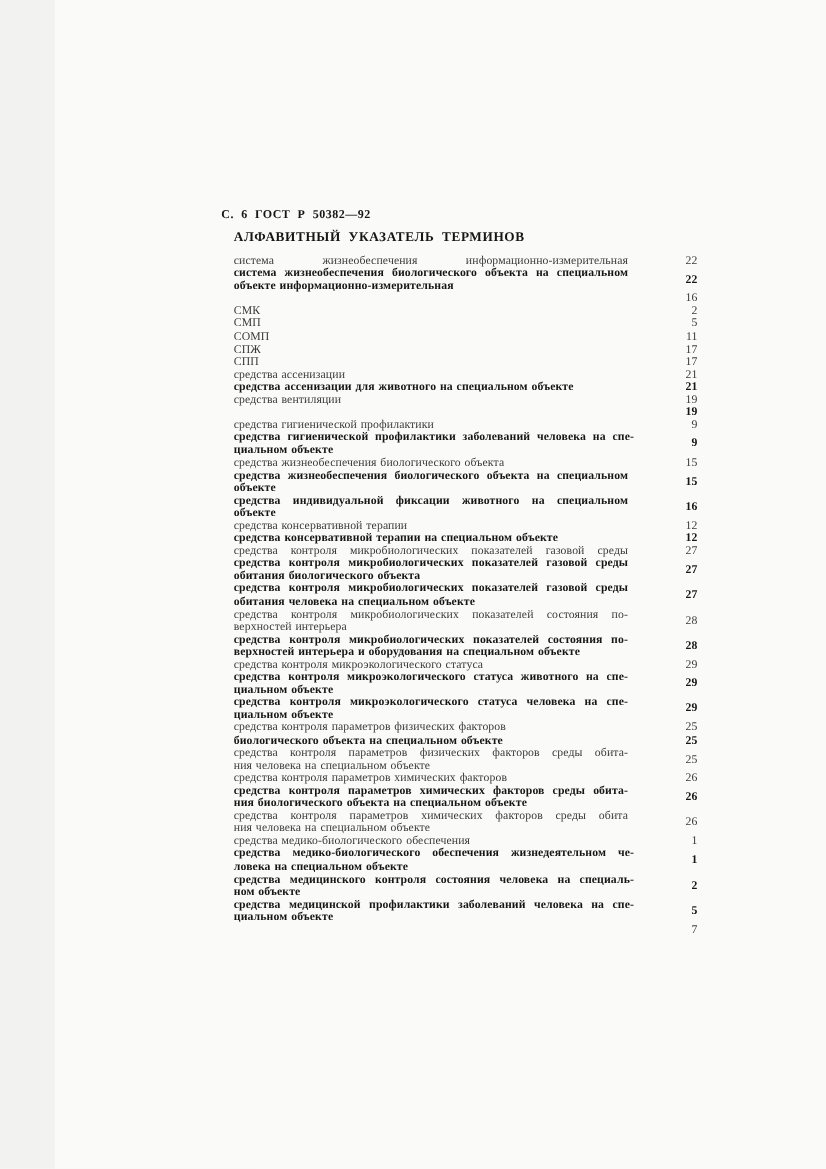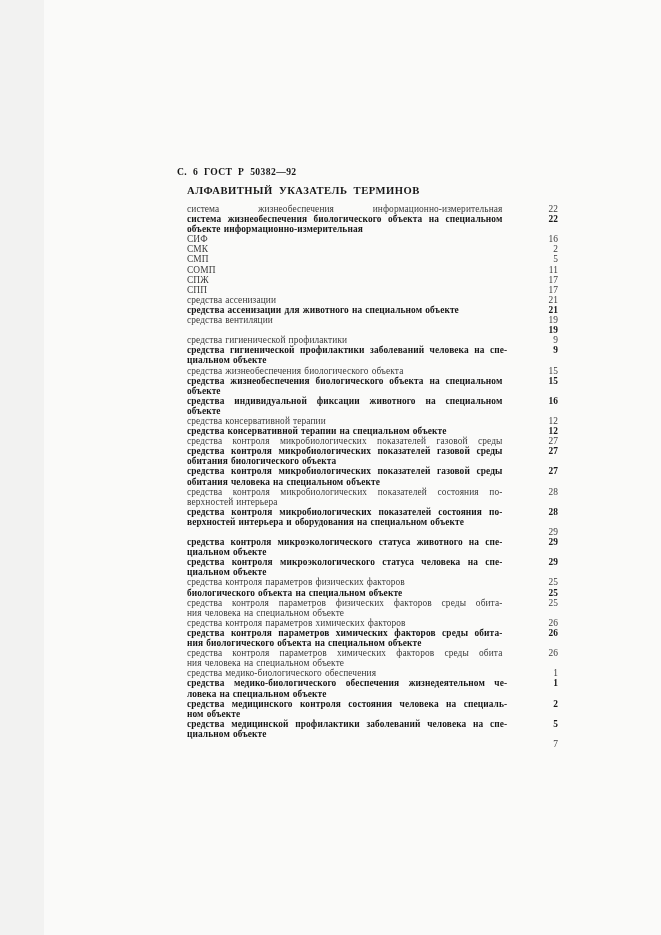--- a/index.html
+++ b/index.html
@@ -30,21 +30,21 @@
     font-weight:700;
     color:var(--ink-bold,#1a1a1a);
     letter-spacing:0.5px;word-spacing:3px;
   }
   .list{
     margin-top:8px;
     font-size:9.4px;line-height:10.1px;
     color:var(--ink,#3a3a3a);
     letter-spacing:0.1px;word-spacing:0.6px;
   }
-  .entry{display:flex;align-items:flex-start;}
+  .entry{display:flex;align-items:center;}
   .entry.b{font-weight:700;color:var(--ink-bold,#1a1a1a);}
   .term{width:333px;}
   .ln{text-align:left;}
   .ln.j{text-align:justify;text-align-last:justify;}
   .pg{flex:1;text-align:right;white-space:nowrap;padding-left:46px;}
 </style>
 </head>
 <body>
 
 <div class="page">
@@ -59,23 +59,20 @@
           <div class="pg">22</div>
         </div>
         <div class="entry b">
           <div class="term">
             <div class="ln j">система жизнеобеспечения биологического объекта на специальном</div>
             <div class="ln">объекте информационно-измерительная</div>
           </div>
           <div class="pg">22</div>
         </div>
         <div class="entry">
-          <div class="term">
-            <div class="ln">СИФ</div>
-          </div>
           <div class="pg">16</div>
         </div>
         <div class="entry">
           <div class="term">
             <div class="ln">СМК</div>
           </div>
           <div class="pg">2</div>
         </div>
         <div class="entry">
           <div class="term">
@@ -195,20 +192,23 @@
           <div class="pg">28</div>
         </div>
         <div class="entry b">
           <div class="term">
             <div class="ln j">средства контроля микробиологических показателей состояния по-</div>
             <div class="ln">верхностей интерьера и оборудования на специальном объекте</div>
           </div>
           <div class="pg">28</div>
         </div>
         <div class="entry">
+          <div class="term">
+            <div class="ln">средства контроля микроэкологического статуса</div>
+          </div>
           <div class="pg">29</div>
         </div>
         <div class="entry b">
           <div class="term">
             <div class="ln j">средства контроля микроэкологического статуса животного на спе-</div>
             <div class="ln">циальном объекте</div>
           </div>
           <div class="pg">29</div>
         </div>
         <div class="entry b">

